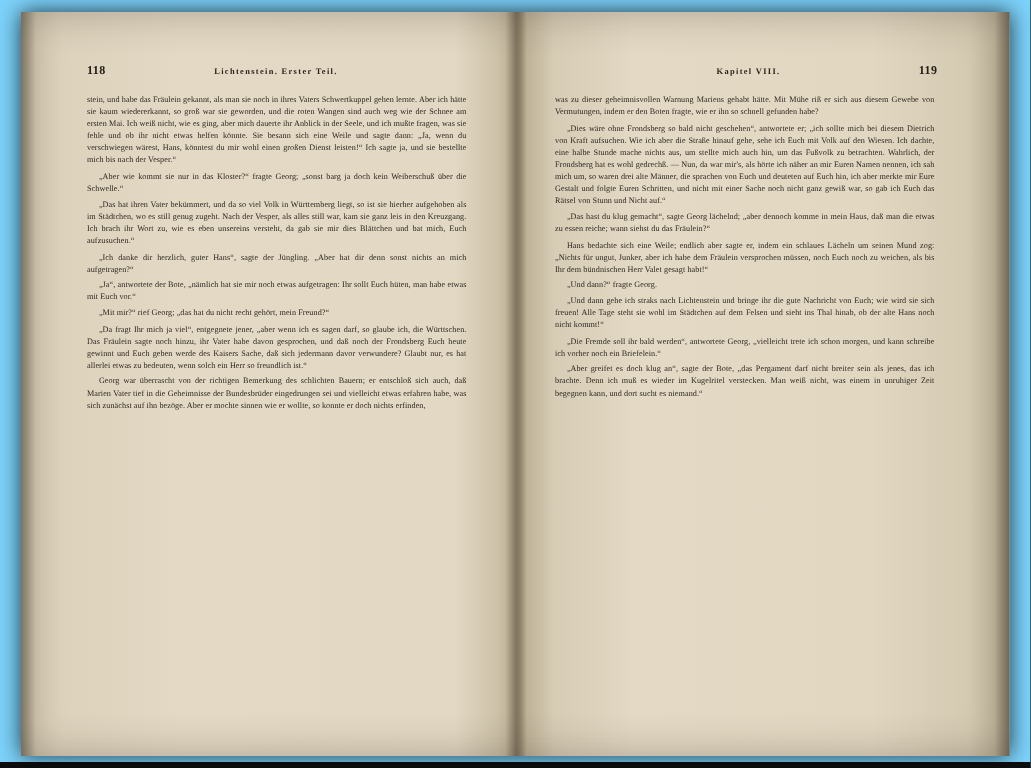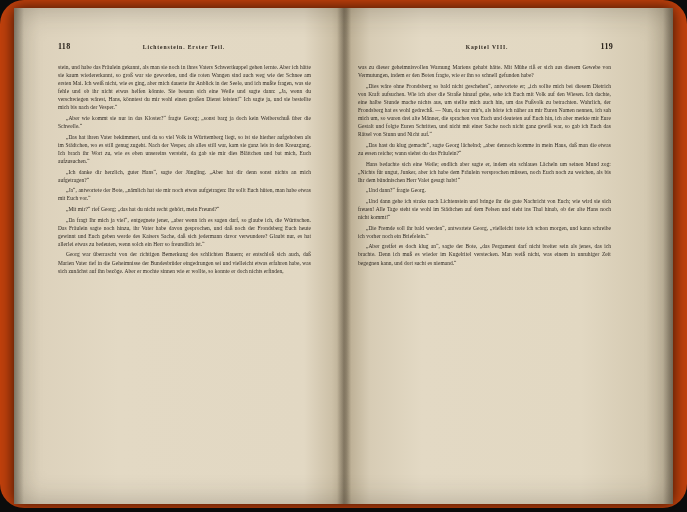--- a/index.html
+++ b/index.html
@@ -10,22 +10,21 @@
   body {
     width: 687px;
     height: 512px;
     overflow: hidden;
     font-family: "Liberation Serif", serif;
   }
   .scan {
     position: relative;
     width: 687px;
     height: 508px;
-    background: #c2410c;
-    border-radius: 24px;
+    background: #7dd3fc;
   }
   
   .book {
     position: absolute;
     left: 14px;
     top: 8px;
     width: 659px;
     height: 496px;
     background: linear-gradient(90deg,
        #cfc4ad 0%, #ddd2bc 4%, #e3d9c4 16%,
@@ -35,21 +34,21 @@
        #e3d9c4 62%, #e2d8c2 86%, #d4c9b1 96%, #b7ab92 100%);
     box-shadow: 0 0 14px rgba(0,0,0,0.75);
   }
   .page {
     position: absolute;
     top: 0;
     height: 100%;
     box-sizing: border-box;
   }
   .page.left  { left: 0;    width: 50%; padding: 34px 30px 26px 44px; }
-  .page.right { right: 16px;   width: 50%; padding: 34px 44px 26px 30px; }
+  .page.right { right: 4px;   width: 50%; padding: 34px 44px 26px 30px; }
 
   .hdr {
     display: flex;
     align-items: baseline;
     font-size: 6.2px;
     letter-spacing: 0.3px;
     margin-bottom: 11px;
     height: 10px;
   }
   .hdr .folio {

